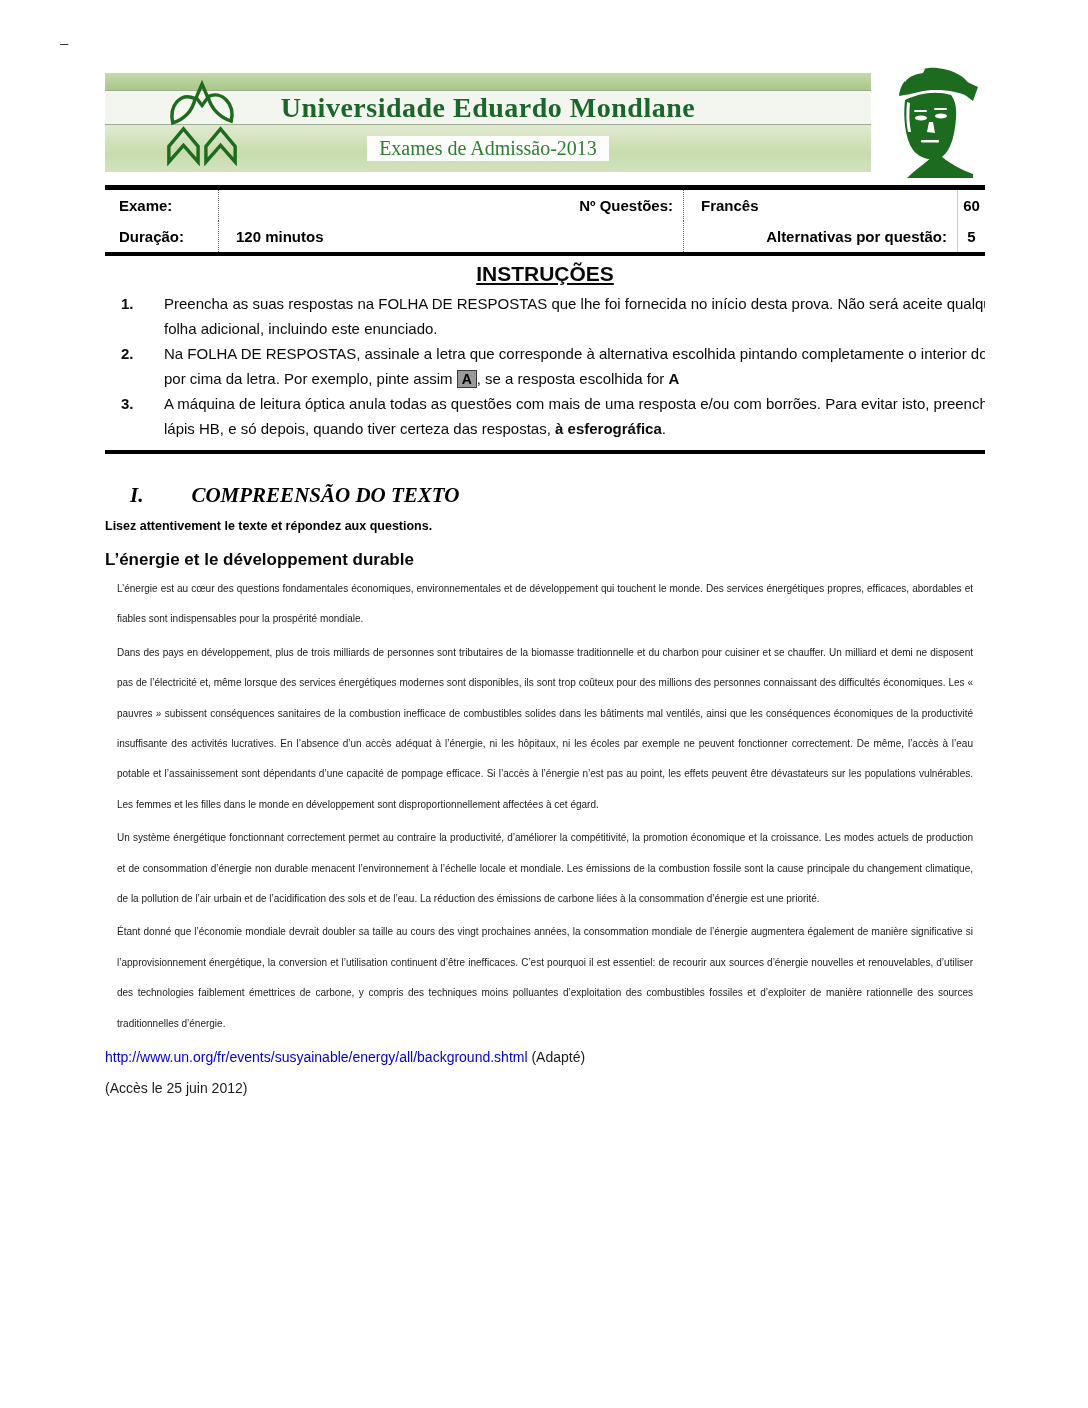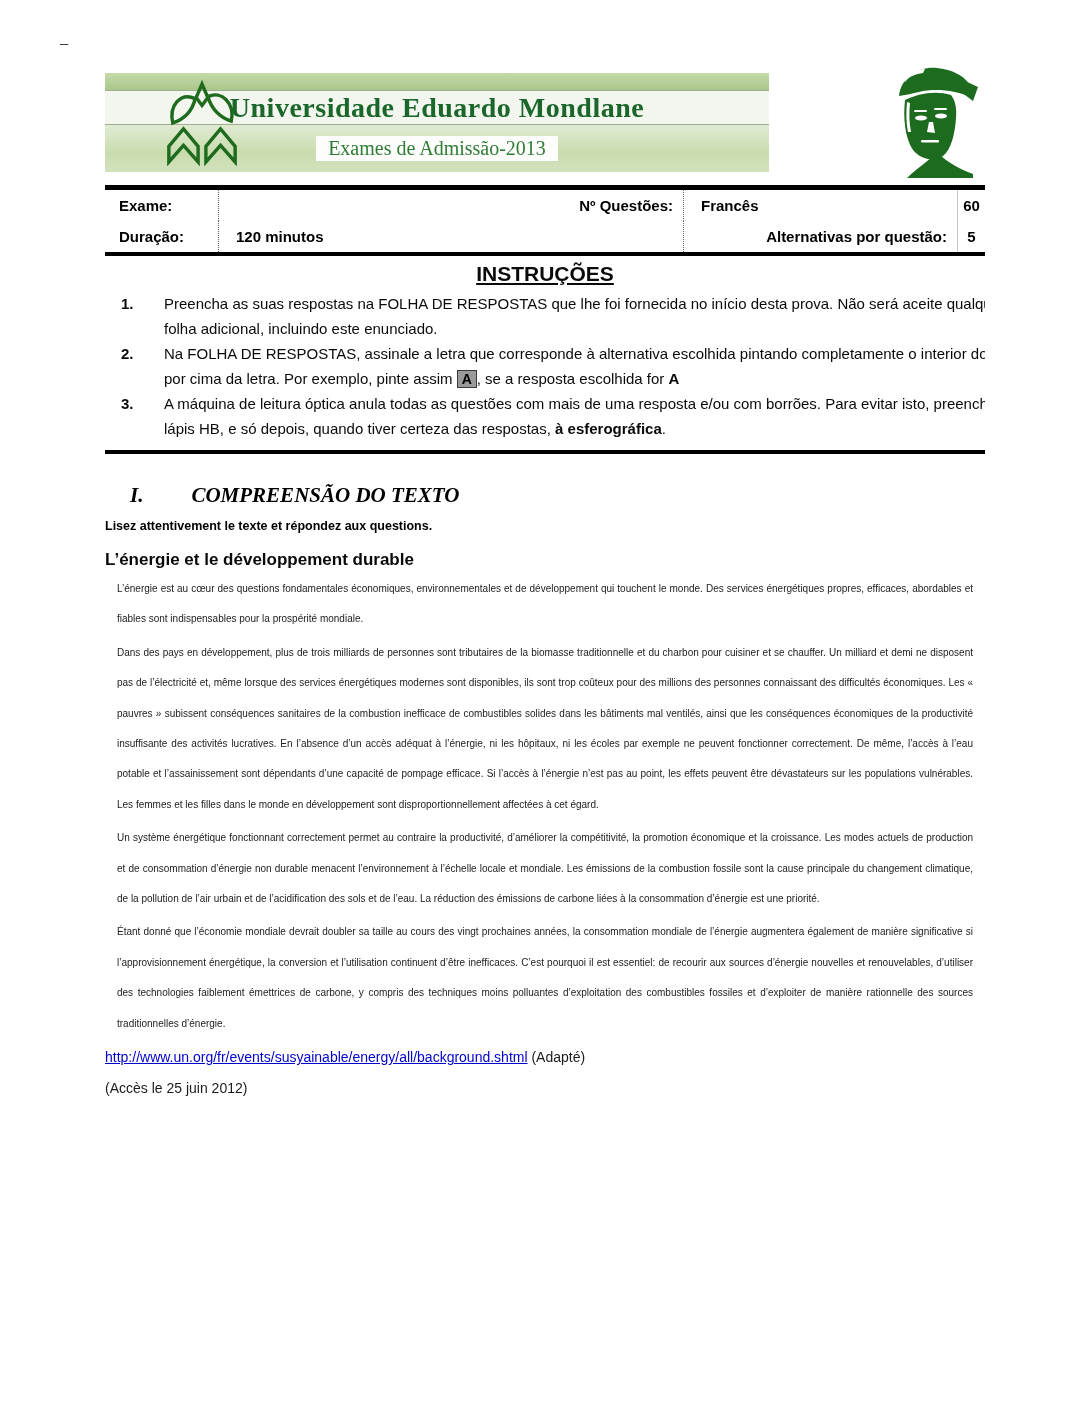--- a/index.html
+++ b/index.html
@@ -2,21 +2,21 @@
 <html><head>
 <meta charset="utf-8">
 <style>
   html,body{margin:0;padding:0;background:#e9e9e9;}
   .page{position:relative;width:1088px;height:1408px;background:#ffffff;
         font-family:"Liberation Sans",sans-serif;color:#000;overflow:hidden;margin:0 auto;}
 
   .corner-dash{position:absolute;left:60px;top:34px;font-size:15px;color:#3c3c3c;}
 
   
-  .banner{position:absolute;left:105px;top:73px;width:664px;height:99px;}
+  .banner{position:absolute;left:105px;top:73px;width:766px;height:99px;}
   .strip-top{height:17px;background:linear-gradient(#c6daab,#a8c789);}
   .band-mid{height:33px;background:#f3f6ee;border-top:1px solid #9fae90;border-bottom:1px solid #9fae90;
             display:flex;align-items:center;justify-content:center;}
   .uni-title{font-family:"Liberation Serif",serif;font-weight:bold;font-size:28px;color:#1b672b;letter-spacing:.5px;}
   .band-bottom{height:47px;background:linear-gradient(180deg,#e0ead2,#c8dcad 60%,#d3e2bf);
                display:flex;align-items:center;justify-content:center;}
   .subtitle{font-family:"Liberation Serif",serif;font-size:20px;color:#2e7d35;background:#fdfdfb;padding:1px 12px;}
   .uem-logo{position:absolute;left:58px;top:5px;}
   .portrait{position:absolute;left:876px;top:62px;width:110px;height:116px;background:#fff;}
 
@@ -48,21 +48,21 @@
   .content{position:absolute;left:105px;top:483px;width:880px;color:#1b1b1b;}
   .sec-head{display:flex;font-family:"Liberation Serif",serif;font-weight:bold;font-style:italic;
             font-size:21px;color:#000;}
   .sec-num{margin-left:25px;}
   .sec-title{margin-left:48px;}
   .read-instr{font-weight:bold;font-size:12.5px;margin-top:11px;color:#000000;}
   .text-title{font-weight:bold;font-size:17px;margin-top:17px;color:#0a0a0a;}
   .bodytext{margin-top:4px;}
   .bodytext p{margin:0 12px 3px;font-size:10px;line-height:30.4px;text-align:justify;}
   .source-line{font-size:14px;line-height:30.4px;}
-  .source-link{color:#0000cc;text-decoration:underline;cursor:pointer;}
+  .source-link{color:#0000cc;cursor:pointer;}
   .access{font-size:14px;line-height:30.4px;}
 </style>
 </head>
 <body>
 
 <div class="page">
 
   <div class="corner-dash">–</div>
 
   <div class="banner">

